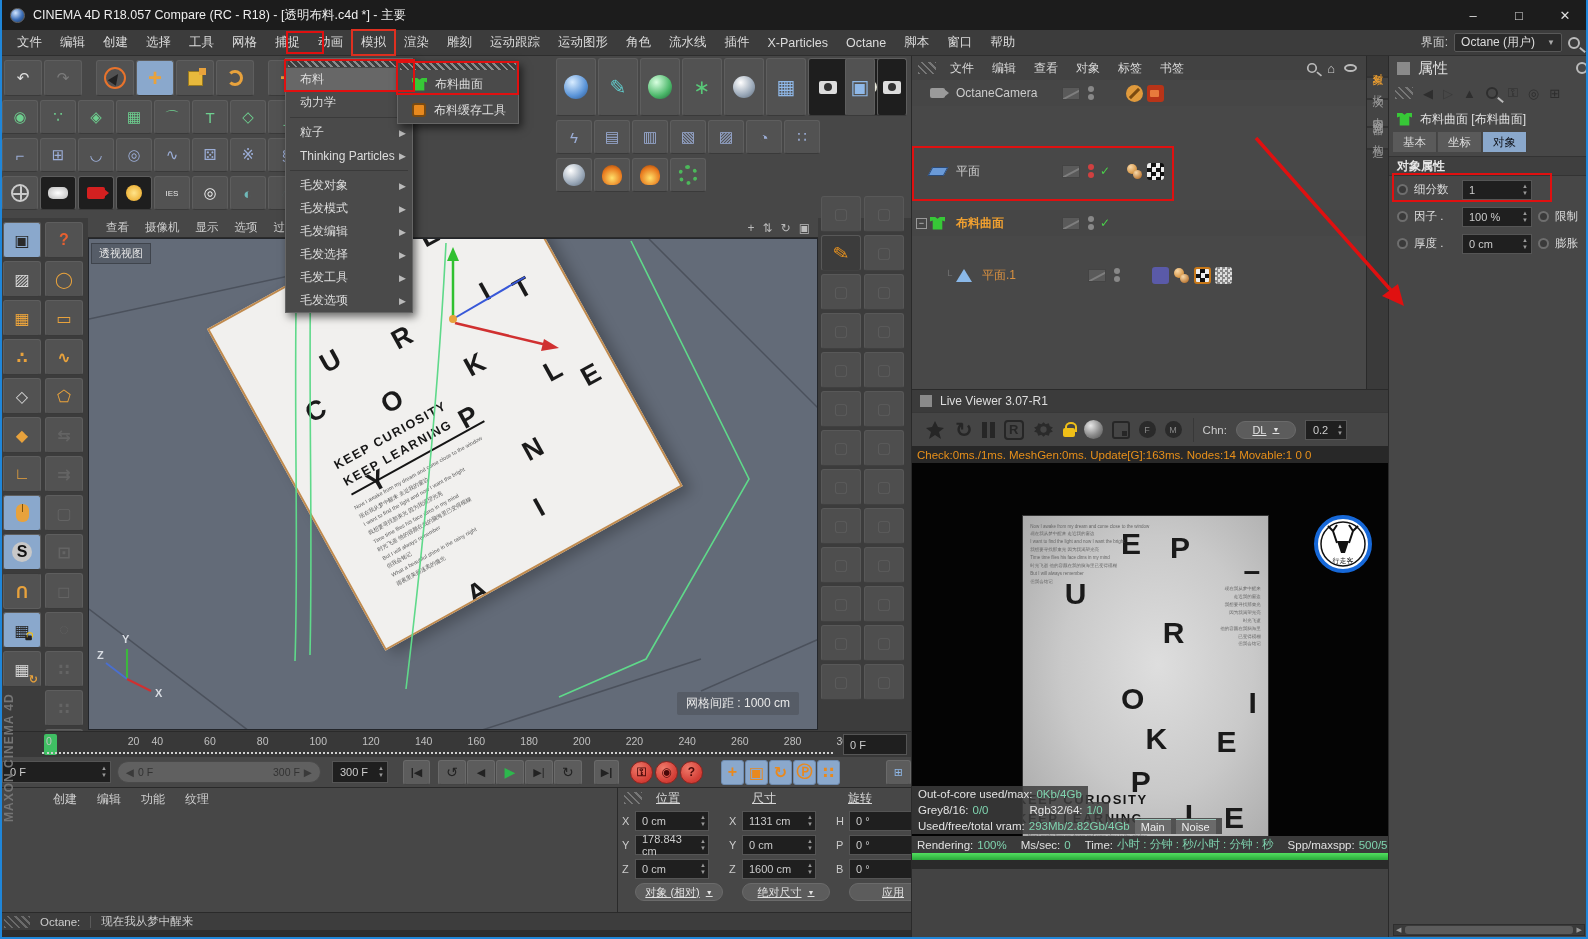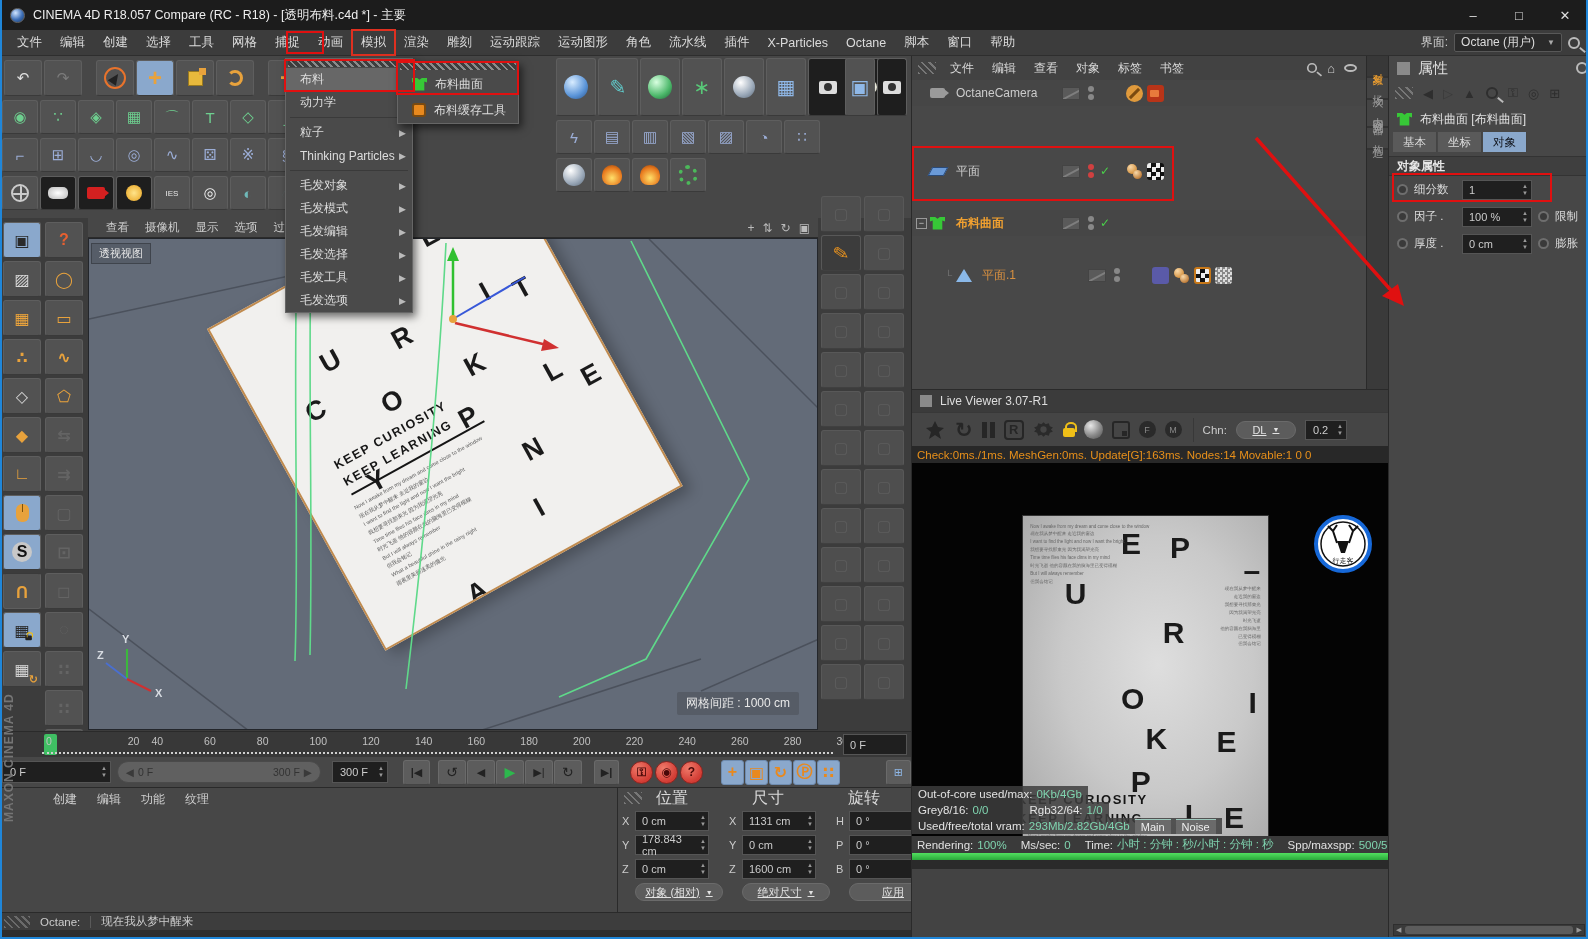--- a/index.html
+++ b/index.html
@@ -65,21 +65,21 @@
   #transport { left:0; top:757px; width:911px; height:30px; background:#474747; display:flex; align-items:center; }
   .spinbox { background:#1f1f1f; border:1px solid #555; height:22px; color:#ccc; font-size:11px; display:flex; align-items:center; padding:0 3px 0 7px; }
   .spinarr { margin-left:auto; display:flex; flex-direction:column; font-size:6px; color:#999; line-height:1.1; padding-left:4px; }
   .pbtn { height:25px; background:#5c5c5c; border:1px solid #6a6a6a; border-bottom-color:#444; border-radius:3px; color:#222; display:flex; align-items:center; justify-content:center; font-size:11px; }
   .redbtn { width:23px; height:23px; border-radius:50%; background:radial-gradient(circle at 35% 30%, #f07a6a, #d23c34 70%); color:#4a0808; font-weight:bold; display:flex; align-items:center; justify-content:center; font-size:12px; border:1px solid #8a2520; }
   .bluebtn { width:23px; height:25px; background:#8aa8cc; border:1px solid #6f8cb0; border-radius:3px; color:#e8891e; display:flex; align-items:center; justify-content:center; font-weight:bold; }
 
   
   #matpanel { left:0; top:787px; width:617px; height:125px; background:#474747; border-top:1px solid #2a2a2a; }
   #coordpanel { left:617px; top:787px; width:294px; height:125px; background:#474747; border-top:1px solid #2a2a2a; border-left:1px solid #2a2a2a; }
-  .phead { font-size:16px; color:#d8d8d8; }
+  .phead { font-size:12px; color:#d8d8d8;text-decoration:underline; }
   .cfield { background:#1f1f1f; border:1px solid #555; height:20px; color:#ccc; font-size:11px; display:flex; align-items:center; padding:0 2px 0 6px; }
   .cdrop { background:#5c5c5c; border:1px solid #6a6a6a; border-radius:9px; height:18px; color:#e2e2e2; font-size:11px; display:flex; align-items:center; justify-content:center; gap:6px;text-decoration:underline; }
   #statusbar { left:0; top:912px; width:911px; height:18px; background:#3d3d3d; border-top:1px solid #2a2a2a; display:flex; align-items:center; font-size:11.5px; color:#ccc; }
   #brand { left:2px; top:822px; transform:rotate(-90deg); transform-origin:left top; color:#757575; font-weight:bold; font-size:12px; letter-spacing:1px; white-space:nowrap; }
 
   
   #om { left:911px; top:56px; width:477px; height:333px; background:#484848; border-left:1px solid #2a2a2a; }
   #omhead { height:24px; display:flex; align-items:center; gap:2px; padding-left:6px; font-size:12px; color:#d8d8d8; background:#424242; }
   #omhead .mi { padding:2px 8px; }
   .omrow { position:absolute; left:0; width:455px; height:26px; display:flex; align-items:center; font-size:12px; }

